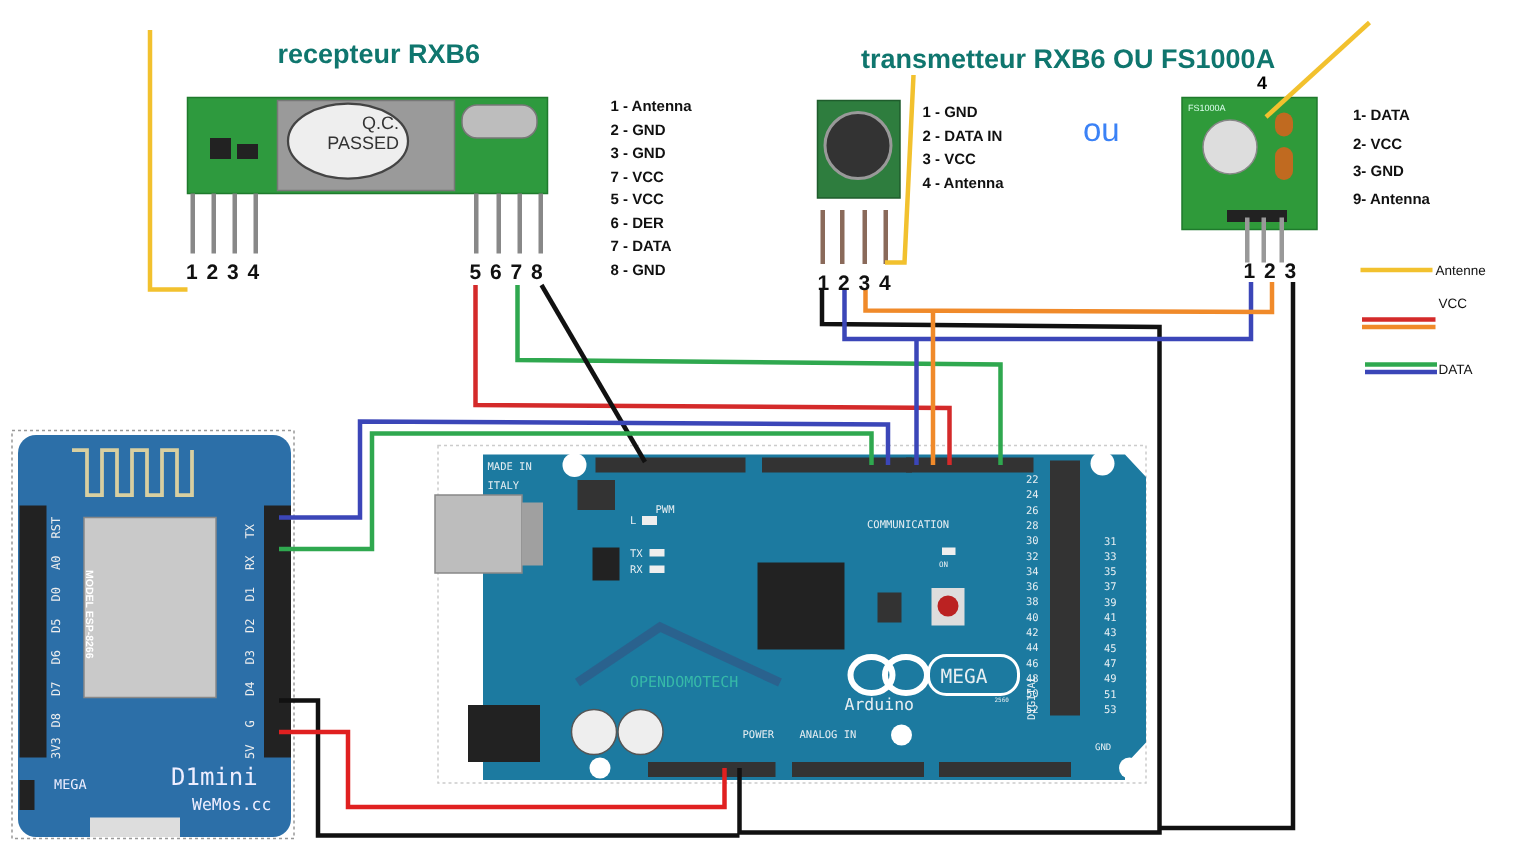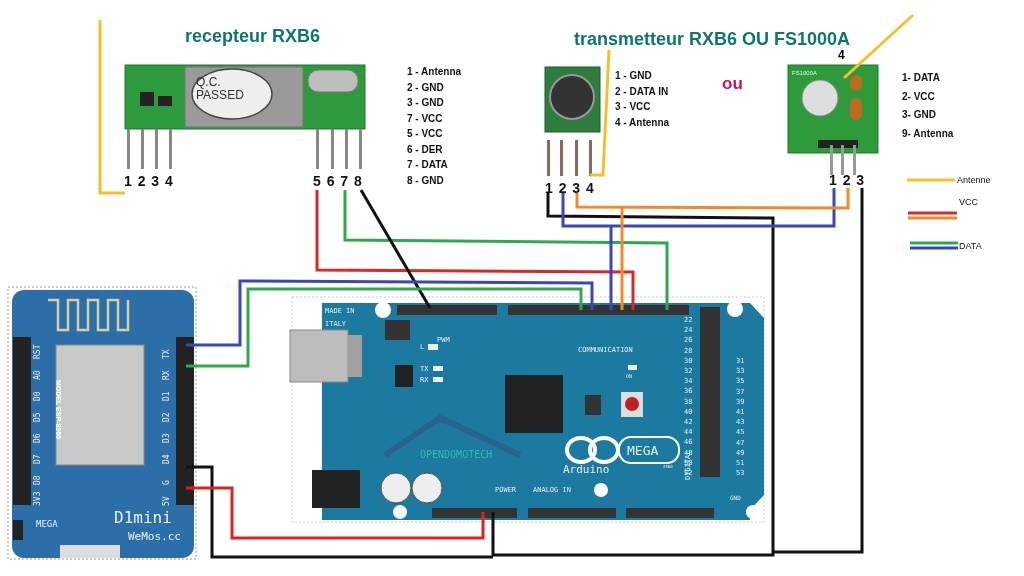--- a/index.html
+++ b/index.html
@@ -1,21 +1,21 @@
 <!DOCTYPE html>
 <html><head>
 <meta charset="utf-8">
 <style>
   html,body{margin:0;padding:0;background:#fff;}
   body{width:1024px;height:576px;position:relative;overflow:hidden;font-family:"Liberation Sans",sans-serif;}
   .abs{position:absolute;}
   .title{color:#0f766e;font-weight:bold;font-size:18px;white-space:nowrap;margin-top:16px;}
   .pinlist{font-weight:bold;font-size:10px;color:#111;line-height:15.5px;white-space:nowrap;}
   .pinnums{font-weight:bold;font-size:14px;color:#111;white-space:nowrap;letter-spacing:1px;}
-  .ou{color:#be185d;font-weight:bold;font-size:17px;}
+  .ou{color:#3b82f6;font-weight:normal;font-size:22px;}
   .legend-label{font-size:9px;color:#111;}
   svg text{font-family:"DejaVu Sans Mono",monospace;}
   .silk{fill:#e6eef2;font-size:7px;}
 </style>
 </head>
 <body>
 
 <svg class="abs" style="left:0;top:0" width="1024" height="576">
 
   <g>
@@ -199,21 +199,21 @@
   <g>
     <line x1="907" y1="180" x2="955" y2="180" stroke="#f2c12e" stroke-width="3"></line>
     <line x1="908" y1="213" x2="957" y2="213" stroke="#d42a2a" stroke-width="3"></line>
     <line x1="908" y1="218" x2="957" y2="218" stroke="#f08a2a" stroke-width="3"></line>
     <line x1="910" y1="243" x2="958" y2="243" stroke="#2fa84f" stroke-width="3"></line>
     <line x1="910" y1="248" x2="958" y2="248" stroke="#3b46b8" stroke-width="3"></line>
   </g>
 </svg>
 
 <div class="abs title" style="left:185px;top:10px">recepteur RXB6</div>
-<div class="abs" style="left:196px;top:76px;width:70px;text-align:left;font-size:12px;line-height:13px;color:#333">
+<div class="abs" style="left:196px;top:76px;width:70px;text-align:right;font-size:12px;line-height:13px;color:#333">
   <div>Q.C.</div>
   <div>PASSED</div>
 </div>
 <div class="abs pinnums" style="left:124px;top:173px">1 2 3 4</div>
 <div class="abs pinnums" style="left:313px;top:173px">5 6 7 8</div>
 <div class="abs pinlist" style="left:407px;top:64px">
   <div>1 - Antenna</div>
   <div>2 - GND</div>
   <div>3 - GND</div>
   <div>7 - VCC</div>

